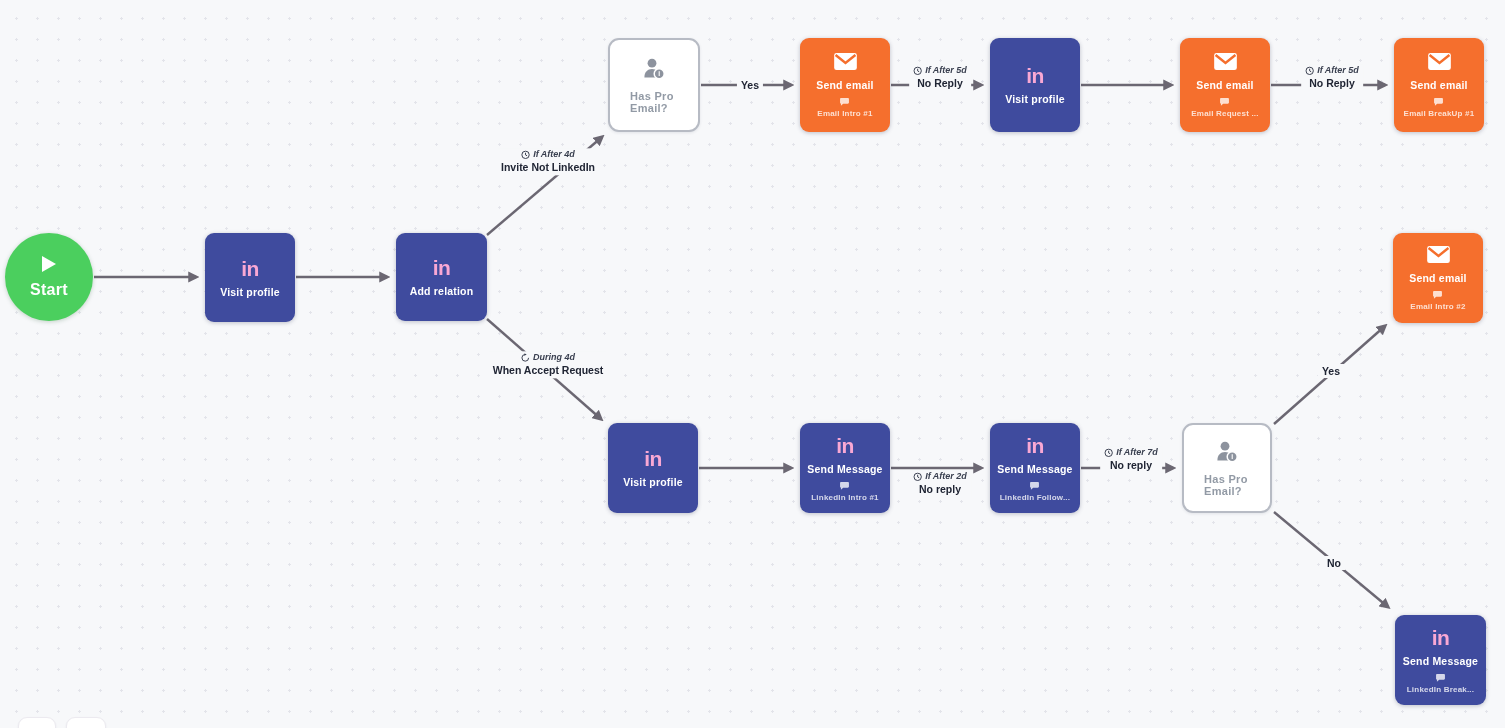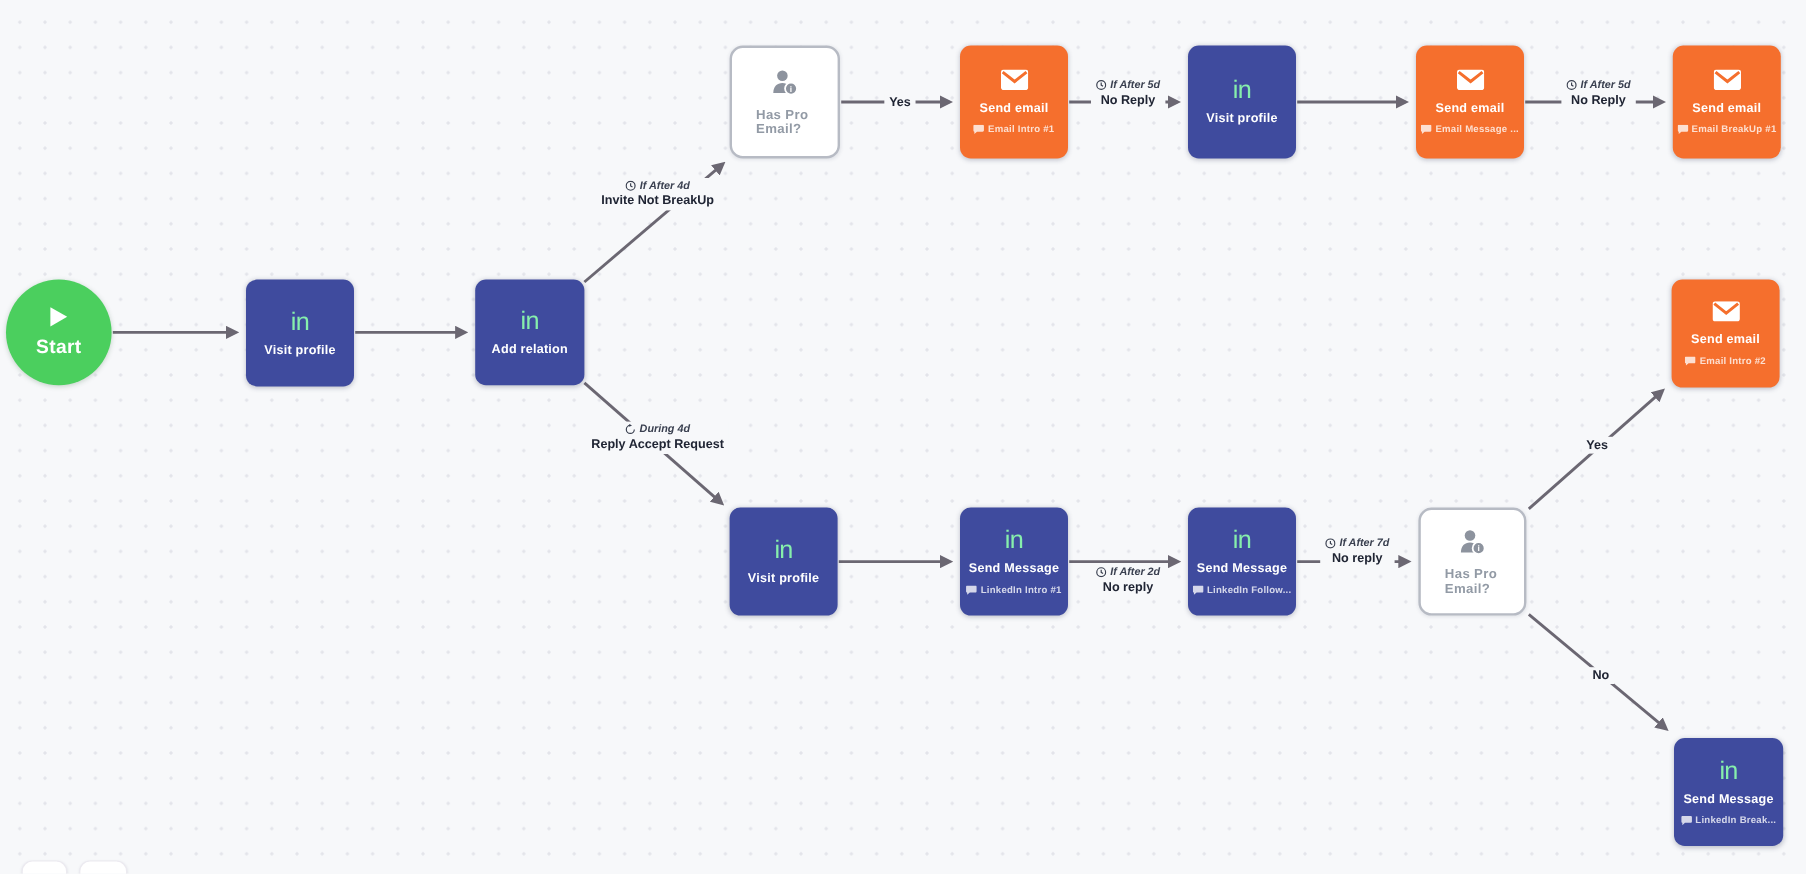--- a/index.html
+++ b/index.html
@@ -22,24 +22,24 @@
   svg.edges line{stroke:var(--c-edge);stroke-width:2.4;}
   #ah path{fill:var(--c-edge);}
 
   .node{position:absolute;z-index:2;display:flex;flex-direction:column;align-items:center;justify-content:center;cursor:pointer;}
   .card{border-radius:9px;box-shadow:0 1px 4px rgba(40,45,80,.28);}
   .linkedin{background:var(--c-linkedin);}
   .email{background:var(--c-email);}
   .condition{background:#fff;border:2px solid var(--c-cond-border);border-radius:11px;box-shadow:0 1px 3px rgba(40,45,80,.10);}
   .start{background:var(--c-start);border-radius:50%;box-shadow:0 1px 4px rgba(40,90,50,.25);}
 
-  .logo{color:#86efac;font-weight:normal;font-size:21px;letter-spacing:-.5px;line-height:1;margin-bottom:7px;}
+  .logo{color:#f9a8d4;font-weight:bold;font-size:21px;letter-spacing:-.5px;line-height:1;margin-bottom:7px;}
   .title{color:#fff;font-weight:bold;font-size:10.5px;letter-spacing:.2px;}
   .condition .title{color:var(--c-cond-text);font-size:11px;letter-spacing:.3px;padding-left:20px;}
-  .sub{margin-top:7px;display:flex;align-items:center;gap:3px;color:rgba(255,255,255,.78);font-weight:bold;font-size:8px;letter-spacing:.2px;}
+  .sub{margin-top:7px;display:flex;align-items:center;gap:3px;color:rgba(255,255,255,.78);font-weight:bold;font-size:8px;letter-spacing:.2px;flex-direction:column;}
   .sub svg{width:9px;height:8px;flex:0 0 auto;}
   svg.env{width:23px;height:17px;margin-bottom:9px;}
   .email svg.env path{stroke:var(--c-email);}
   svg.person{width:26px;height:24px;margin-bottom:9px;}
   .play{width:0;height:0;border-left:14px solid #fff;border-top:8px solid transparent;border-bottom:8px solid transparent;margin-bottom:9px;}
   .start-label{color:#fff;font-weight:bold;font-size:16px;letter-spacing:.3px;}
 
   .edge-label{position:absolute;z-index:3;transform:translate(-50%,-50%);text-align:center;background:var(--bg);padding:1px 4px;white-space:nowrap;color:var(--c-label);}
   .edge-label .timing{display:flex;align-items:center;justify-content:center;gap:3px;font-size:9px;font-weight:600;color:#3a4050;line-height:1.3;font-style:italic;}
   .edge-label .timing svg{width:9px;height:9px;color:#3a4050;}
@@ -121,21 +121,21 @@
 <div class="node card email" style="left:1180px;top:38px;width:90px;height:94px">
   <svg class="env" viewBox="0 0 24 18">
     <rect x="0" y="0" width="24" height="18" rx="2.5" fill="#fff"></rect>
     <path d="M1.5 2.2 L12 10.5 L22.5 2.2" stroke-width="2.6" fill="none"></path>
   </svg>
   <span class="title">Send email</span>
   <span class="sub">
     <svg viewBox="0 0 10 9">
         <path d="M0 1.2 C0 .5 .5 0 1.2 0 H8.8 C9.5 0 10 .5 10 1.2 V5.2 C10 5.9 9.5 6.4 8.8 6.4 H3.5 L1 8.6 V6.4 C.4 6.4 0 5.9 0 5.2 z" fill="currentColor"></path>
       </svg>
-    <span>Email Message ...</span>
+    <span>Email Request ...</span>
   </span>
 </div>
 
 <div class="node card email" style="left:1394px;top:38px;width:90px;height:94px">
   <svg class="env" viewBox="0 0 24 18">
     <rect x="0" y="0" width="24" height="18" rx="2.5" fill="#fff"></rect>
     <path d="M1.5 2.2 L12 10.5 L22.5 2.2" stroke-width="2.6" fill="none"></path>
   </svg>
   <span class="title">Send email</span>
   <span class="sub">
@@ -209,32 +209,32 @@
 </div>
 
 <div class="edge-label" style="left:548px;top:162px">
   <span class="timing">
       <svg viewBox="0 0 10 10">
         <circle cx="5" cy="5" r="4.1" fill="none" stroke="currentColor" stroke-width="1.1"></circle>
         <path d="M5 2.7 V5.1 L6.7 6.1" stroke="currentColor" stroke-width="1.1" fill="none"></path>
       </svg>
       <span>If After 4d</span>
     </span>
-  <span class="cond">Invite Not BreakUp</span>
+  <span class="cond">Invite Not LinkedIn</span>
 </div>
 
 <div class="edge-label" style="left:548px;top:365px">
   <span class="timing">
       <svg viewBox="0 0 10 10">
         <path d="M8.7 5 A3.7 3.7 0 1 1 5 1.3" fill="none" stroke="currentColor" stroke-width="1.1"></path>
         <path d="M4 0 L6.6 1.3 L4 2.6 z" fill="currentColor"></path>
       </svg>
       <span>During 4d</span>
     </span>
-  <span class="cond">Reply Accept Request</span>
+  <span class="cond">When Accept Request</span>
 </div>
 
 <div class="edge-label simple" style="left:750px;top:85px">Yes</div>
 
 <div class="edge-label" style="left:940px;top:78px">
   <span class="timing">
       <svg viewBox="0 0 10 10">
         <circle cx="5" cy="5" r="4.1" fill="none" stroke="currentColor" stroke-width="1.1"></circle>
         <path d="M5 2.7 V5.1 L6.7 6.1" stroke="currentColor" stroke-width="1.1" fill="none"></path>
       </svg>

